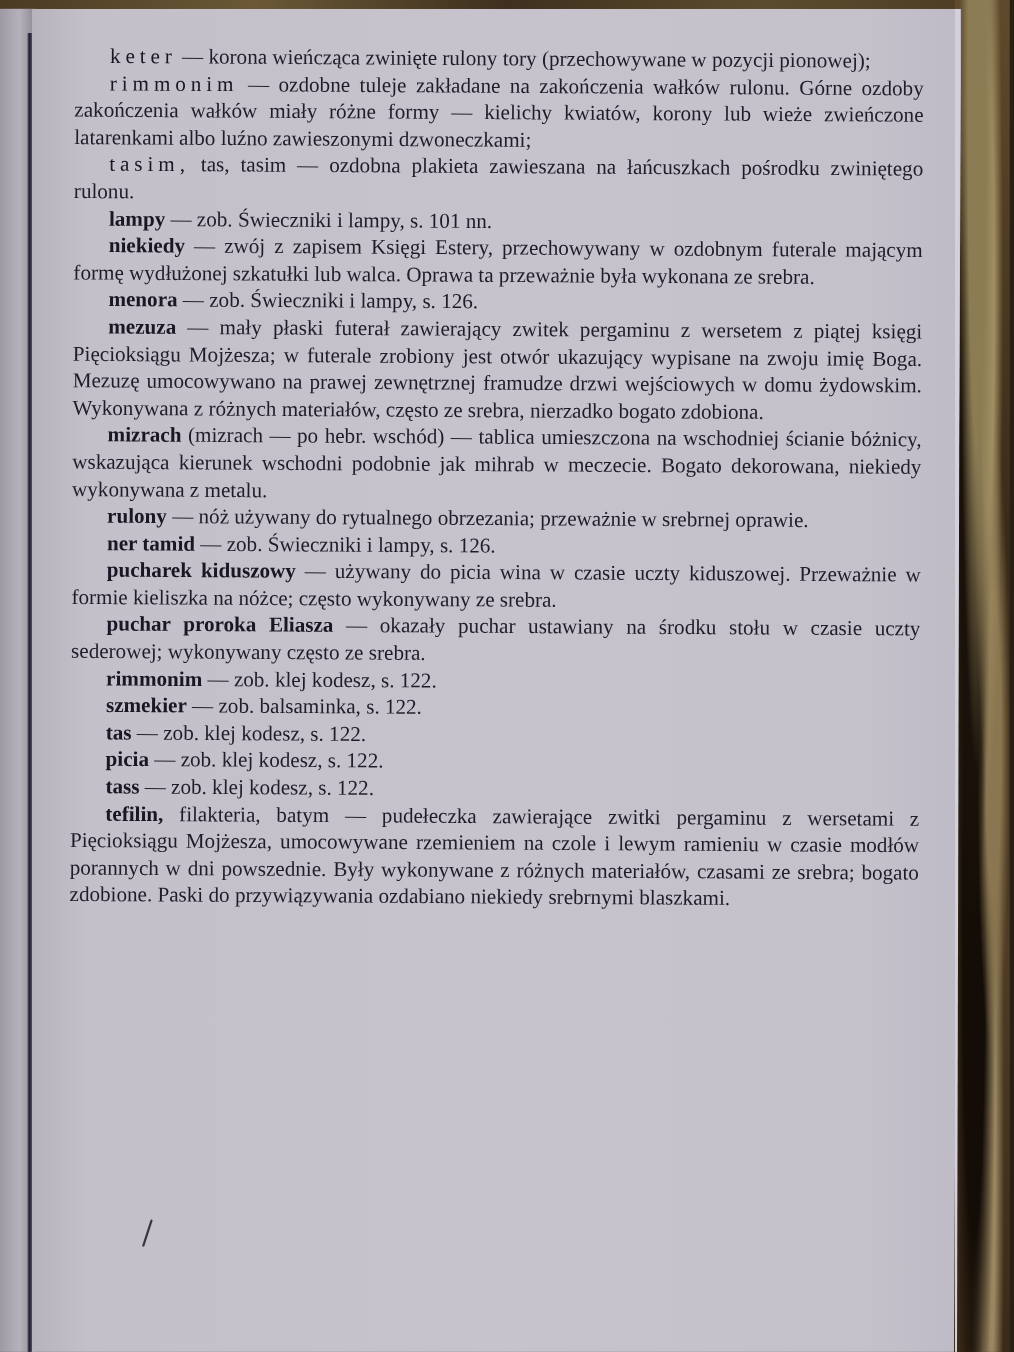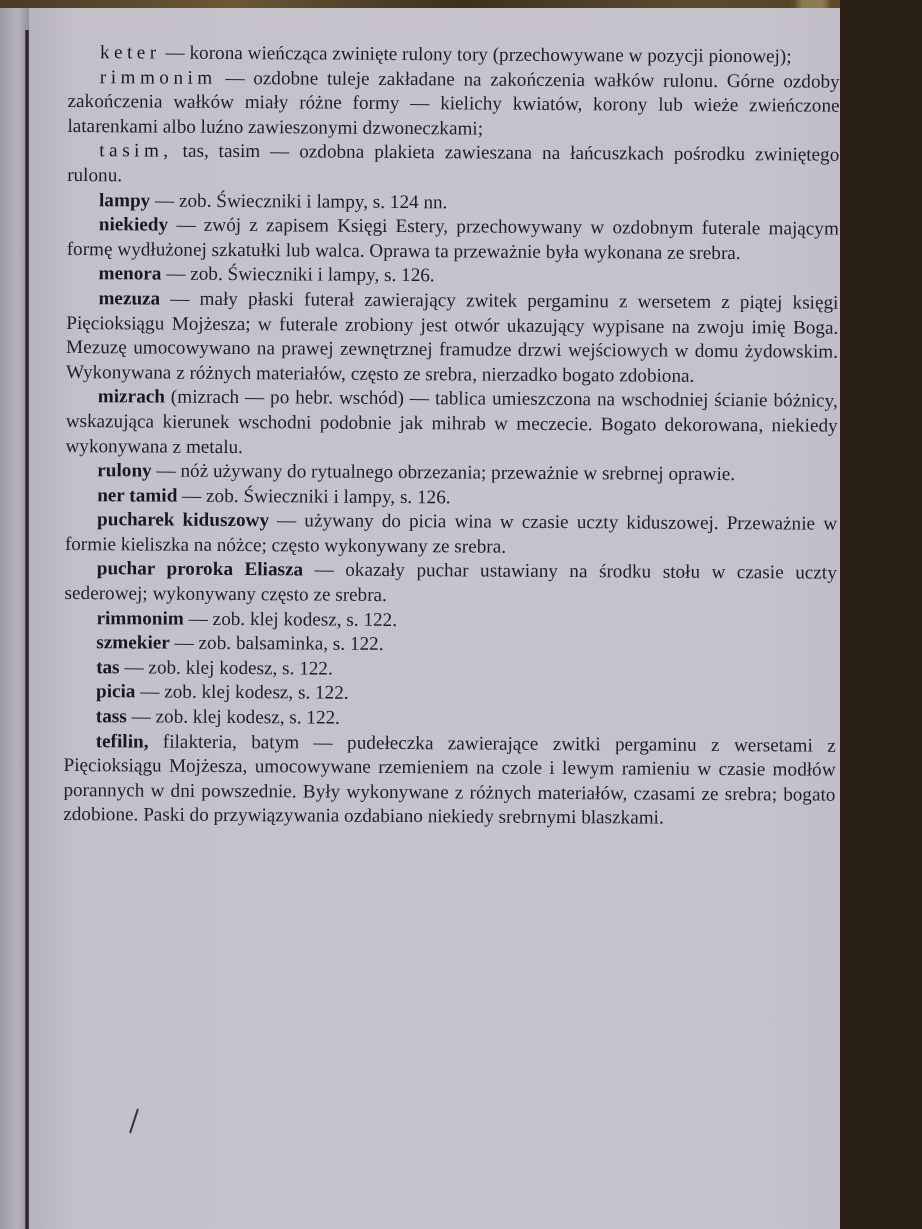--- a/index.html
+++ b/index.html
@@ -5,21 +5,21 @@
     html, body {
       margin: 0;
       padding: 0;
       width: 922px;
       height: 1229px;
       overflow: hidden;
       background: #2a1f14;
     }
     .photo {
       position: relative;
-      width: 840px;
+      width: 918px;
       height: 1229px;
       overflow: hidden;
       background:
         radial-gradient(circle at 20% 10%, #6b5a3a 0 6px, transparent 14px),
         radial-gradient(circle at 70% 40%, #8a7a55 0 5px, transparent 12px),
         radial-gradient(circle at 40% 70%, #5a4a30 0 7px, transparent 15px),
         #3a2c1c;
     }
     .carpet-top {
       position: absolute; left: 0; top: 0; width: 922px; height: 10px;
@@ -114,21 +114,21 @@
 
     <p class="entry">
       <span class="term spaced">rimmonim</span><span> — ozdobne tuleje zakładane na zakończenia wałków rulonu. Górne ozdoby zakończenia wałków miały różne formy — kielichy kwiatów, korony lub wieże zwieńczone latarenkami albo luźno zawieszonymi dzwoneczkami;</span>
     </p>
 
     <p class="entry">
       <span class="term spaced">tasim,</span><span> tas, tasim — ozdobna plakieta zawieszana na łańcuszkach pośrodku zwiniętego rulonu.</span>
     </p>
 
     <p class="entry">
-      <span class="term">lampy</span><span> — zob. </span><span class="ital">Świeczniki i lampy</span><span>, s. 124 nn.</span>
+      <span class="term">lampy</span><span> — zob. </span><span class="ital">Świeczniki i lampy</span><span>, s. 101 nn.</span>
     </p>
 
     <p class="entry">
       <span class="term">niekiedy</span><span> — zwój z zapisem </span><span class="ital">Księgi Estery</span><span>, przechowywany w ozdobnym futerale mającym formę wydłużonej szkatułki lub walca. Oprawa ta przeważnie była wykonana ze srebra.</span>
     </p>
 
     <p class="entry">
       <span class="term">menora</span><span> — zob. </span><span class="ital">Świeczniki i lampy</span><span>, s. 126.</span>
     </p>
 

